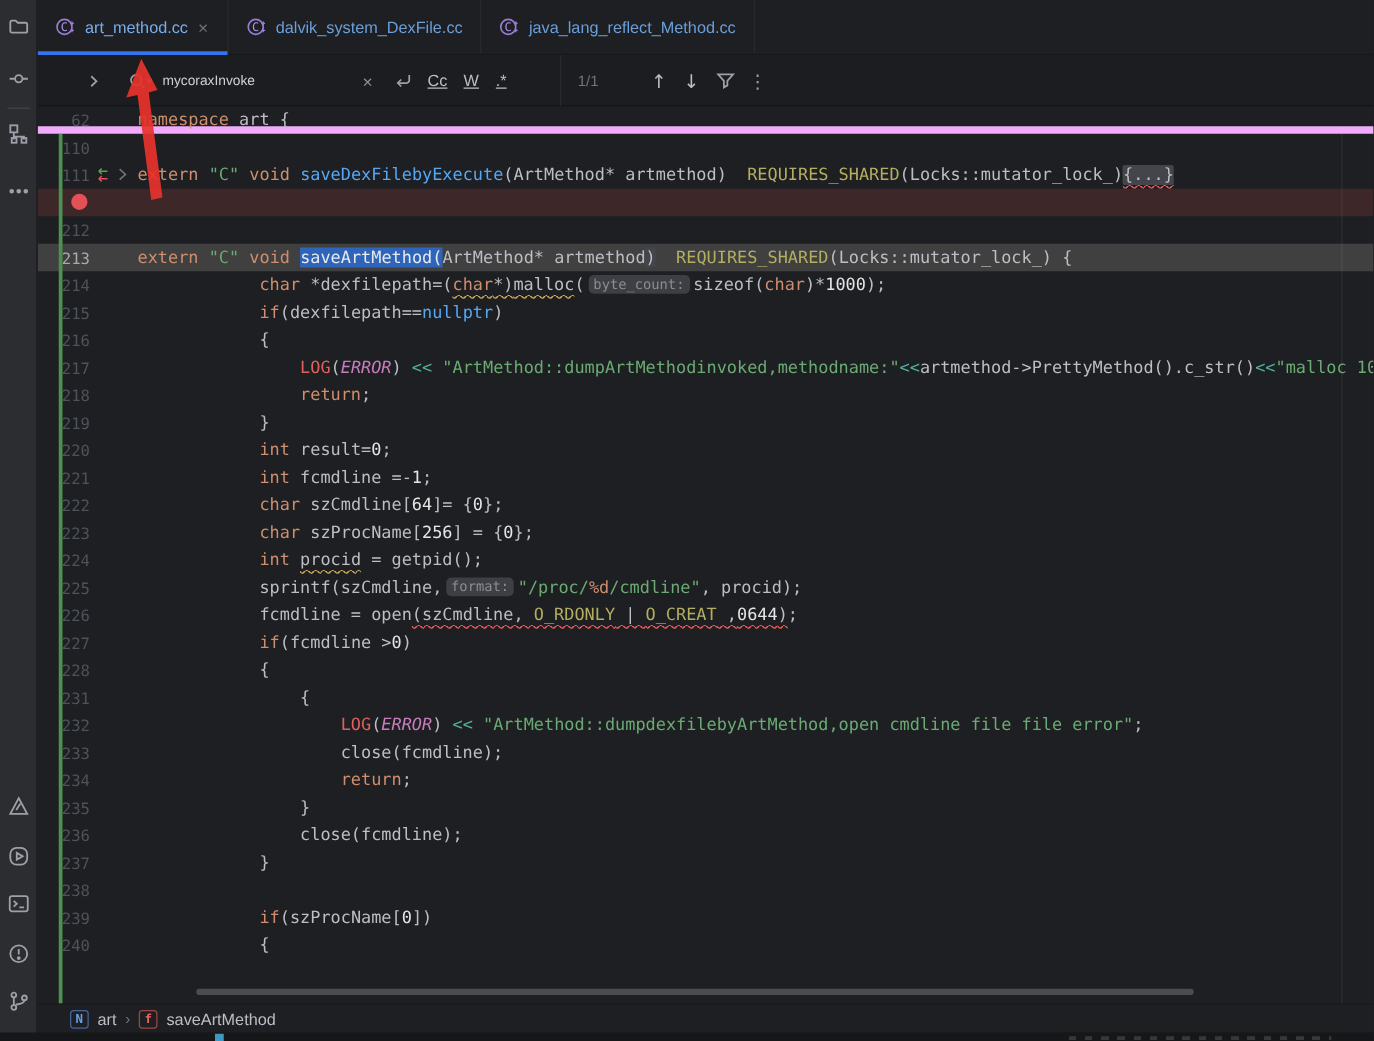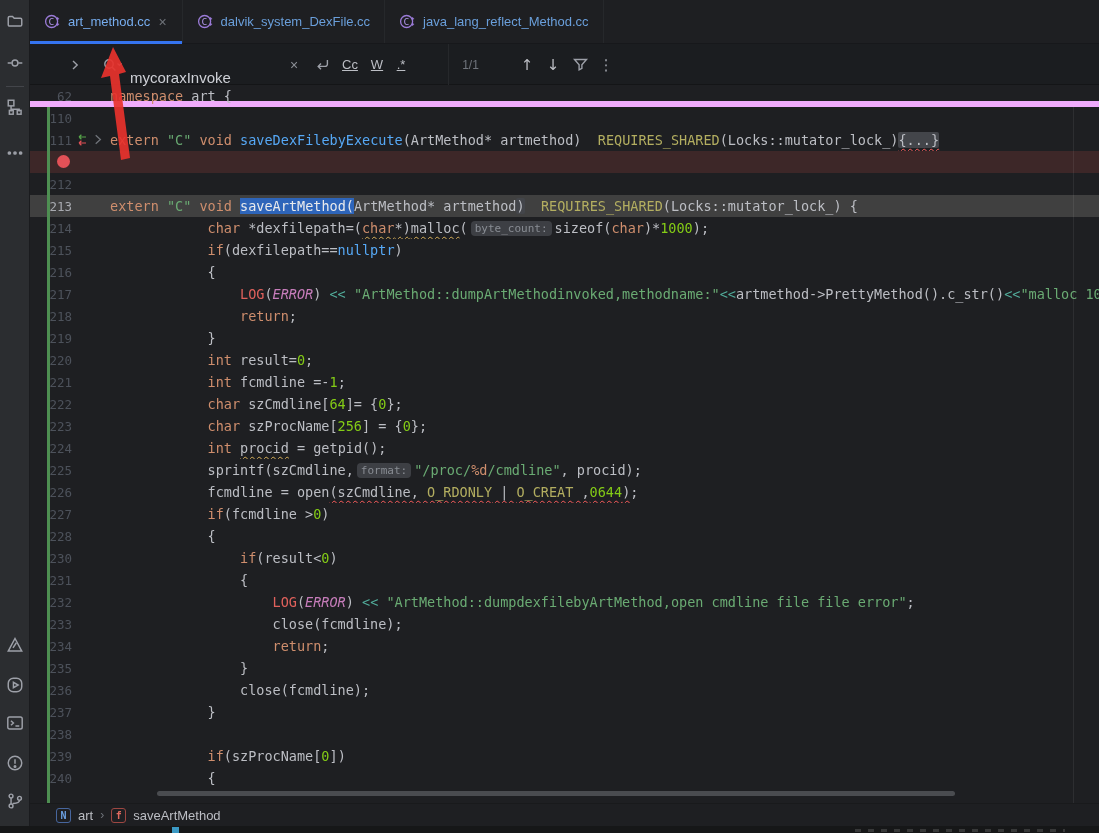--- a/index.html
+++ b/index.html
@@ -27,22 +27,22 @@
                        height:3px; background:#3574F0; }
   .tab .tclose { color:#6F737A; font-size:14px; line-height:14px; padding:0 1px; }
   .cppico { width:17px; height:17px; }
 
   
   #searchbar { position:absolute; left:30px; top:44px; right:0; height:41px;
                background:#1B1D20; border-bottom:1px solid #141517; z-index:10; }
   .sb { position:absolute; top:0; height:41px; display:flex; align-items:center;
         justify-content:center; color:#9DA0A8; }
   .sb svg { stroke:#9DA0A8; fill:none; stroke-width:1.4; }
-  #sb-query { position:absolute; left:100px; top:13px; height:41px; width:150px;
-              display:flex; align-items:center; font-size:15px; color:#CED0D6;
+  #sb-query { position:absolute; left:100px; top:0; height:41px; width:150px;
+              display:flex; align-items:center; font-size:11px; color:#CED0D6;
               background:transparent; border:none; outline:none; }
   .sb-opt { font-size:13px; color:#BCBEC4;text-decoration:underline; }
   #sb-count { position:absolute; left:418px; top:0; width:44px; height:41px;
               display:flex; align-items:center; justify-content:center;
               font-size:12px; color:#70747C; border-left:1px solid #26282B; }
   .sb-arrow { font-size:15px; color:#BCBEC4; font-family:"DejaVu Sans", sans-serif; }
 
   
   #sticky { position:absolute; left:30px; top:85px; right:0; height:22px;
             background:#1E1F22; border-bottom:6px solid #f0abfc; z-index:8; }
@@ -66,21 +66,21 @@
                background:#4E8F52; z-index:6; }
   .margin-guide { position:absolute; left:1043px; top:0; width:1px; height:696px;
                   background:rgba(255,255,255,0.07); z-index:7; }
   .hscroll { position:absolute; left:127px; top:684px; width:798px; height:5px;
              border-radius:3px; background:#4A4C50; z-index:9; }
 
   
   .pl  { color:#BCBEC4; }
   .kw  { color:#CF8E6D; }
   .str { color:#6AAB73; }
-  .num { color:#84cc16; }
+  .num { color:#e5e5e5; }
   .fn  { color:#56A8F5; }
   .mac { color:#B3AE60; }
   .log { color:#E0615C; }
   .err { color:#C77DBB; font-style:italic; }
   .op  { color:#52AE9C; }
   .nul { color:#56A8F5; }
   .sel { background:#2E65BA; color:#E9EAEC; }
   .brace { background:#43454A; border-radius:2px; }
   .fold { background:#43454A; border-radius:2px; color:#BCBEC4; }
   .wavyY { text-decoration:underline; text-decoration-style:wavy;
@@ -273,21 +273,20 @@
         <div class="row"><span class="ln">219</span><span class="gic"></span><span class="codeln"><span class="pl">            }</span></span></div>
         <div class="row"><span class="ln">220</span><span class="gic"></span><span class="codeln"><span class="pl">            </span><span class="kw">int</span><span class="pl"> result=</span><span class="num">0</span><span class="pl">;</span></span></div>
         <div class="row"><span class="ln">221</span><span class="gic"></span><span class="codeln"><span class="pl">            </span><span class="kw">int</span><span class="pl"> fcmdline =-</span><span class="num">1</span><span class="pl">;</span></span></div>
         <div class="row"><span class="ln">222</span><span class="gic"></span><span class="codeln"><span class="pl">            </span><span class="kw">char</span><span class="pl"> szCmdline[</span><span class="num">64</span><span class="pl">]= {</span><span class="num">0</span><span class="pl">};</span></span></div>
         <div class="row"><span class="ln">223</span><span class="gic"></span><span class="codeln"><span class="pl">            </span><span class="kw">char</span><span class="pl"> szProcName[</span><span class="num">256</span><span class="pl">] = {</span><span class="num">0</span><span class="pl">};</span></span></div>
         <div class="row"><span class="ln">224</span><span class="gic"></span><span class="codeln"><span class="pl">            </span><span class="kw">int</span><span class="pl"> </span><span class="pl wavyY">procid</span><span class="pl"> = getpid();</span></span></div>
         <div class="row"><span class="ln">225</span><span class="gic"></span><span class="codeln"><span class="pl">            </span><span class="pl">sprintf(szCmdline,</span><span class="hint">format:</span><span class="str">"/proc/</span><span class="kw">%d</span><span class="str">/cmdline"</span><span class="pl">, procid);</span></span></div>
         <div class="row"><span class="ln">226</span><span class="gic"></span><span class="codeln"><span class="pl">            </span><span class="pl">fcmdline = open</span><span class="pl wavyR">(szCmdline, </span><span class="mac wavyR">O_RDONLY</span><span class="pl wavyR"> | </span><span class="mac wavyR">O_CREAT</span><span class="pl wavyR"> ,</span><span class="num wavyR">0644</span><span class="pl wavyR">)</span><span class="pl">;</span></span></div>
         <div class="row"><span class="ln">227</span><span class="gic"></span><span class="codeln"><span class="pl">            </span><span class="kw">if</span><span class="pl">(fcmdline &gt;</span><span class="num">0</span><span class="pl">)</span></span></div>
         <div class="row"><span class="ln">228</span><span class="gic"></span><span class="codeln"><span class="pl">            {</span></span></div>
-        <div class="row"><span class="ln">230</span><span class="gic"></span><span class="codeln"><span class="pl">                </span><span class="kw">if</span><span class="pl">(result&lt;</span><span class="num">0</span><span class="pl">)</span></span></div>
         <div class="row"><span class="ln">231</span><span class="gic"></span><span class="codeln"><span class="pl">                {</span></span></div>
         <div class="row"><span class="ln">232</span><span class="gic"></span><span class="codeln"><span class="pl">                    </span><span class="log">LOG</span><span class="pl">(</span><span class="err">ERROR</span><span class="pl">) </span><span class="op">&lt;&lt;</span><span class="pl"> </span><span class="str">"ArtMethod::dumpdexfilebyArtMethod,open cmdline file file error"</span><span class="pl">;</span></span></div>
         <div class="row"><span class="ln">233</span><span class="gic"></span><span class="codeln"><span class="pl">                    </span><span class="pl">close(fcmdline);</span></span></div>
         <div class="row"><span class="ln">234</span><span class="gic"></span><span class="codeln"><span class="pl">                    </span><span class="kw">return</span><span class="pl">;</span></span></div>
         <div class="row"><span class="ln">235</span><span class="gic"></span><span class="codeln"><span class="pl">                }</span></span></div>
         <div class="row"><span class="ln">236</span><span class="gic"></span><span class="codeln"><span class="pl">                </span><span class="pl">close(fcmdline);</span></span></div>
         <div class="row"><span class="ln">237</span><span class="gic"></span><span class="codeln"><span class="pl">            }</span></span></div>
         <div class="row"><span class="ln">238</span><span class="gic"></span><span class="codeln"></span></div>
         <div class="row"><span class="ln">239</span><span class="gic"></span><span class="codeln"><span class="pl">            </span><span class="kw">if</span><span class="pl">(szProcName[</span><span class="num">0</span><span class="pl">])</span></span></div>
         <div class="row"><span class="ln">240</span><span class="gic"></span><span class="codeln"><span class="pl">            {</span></span></div>

